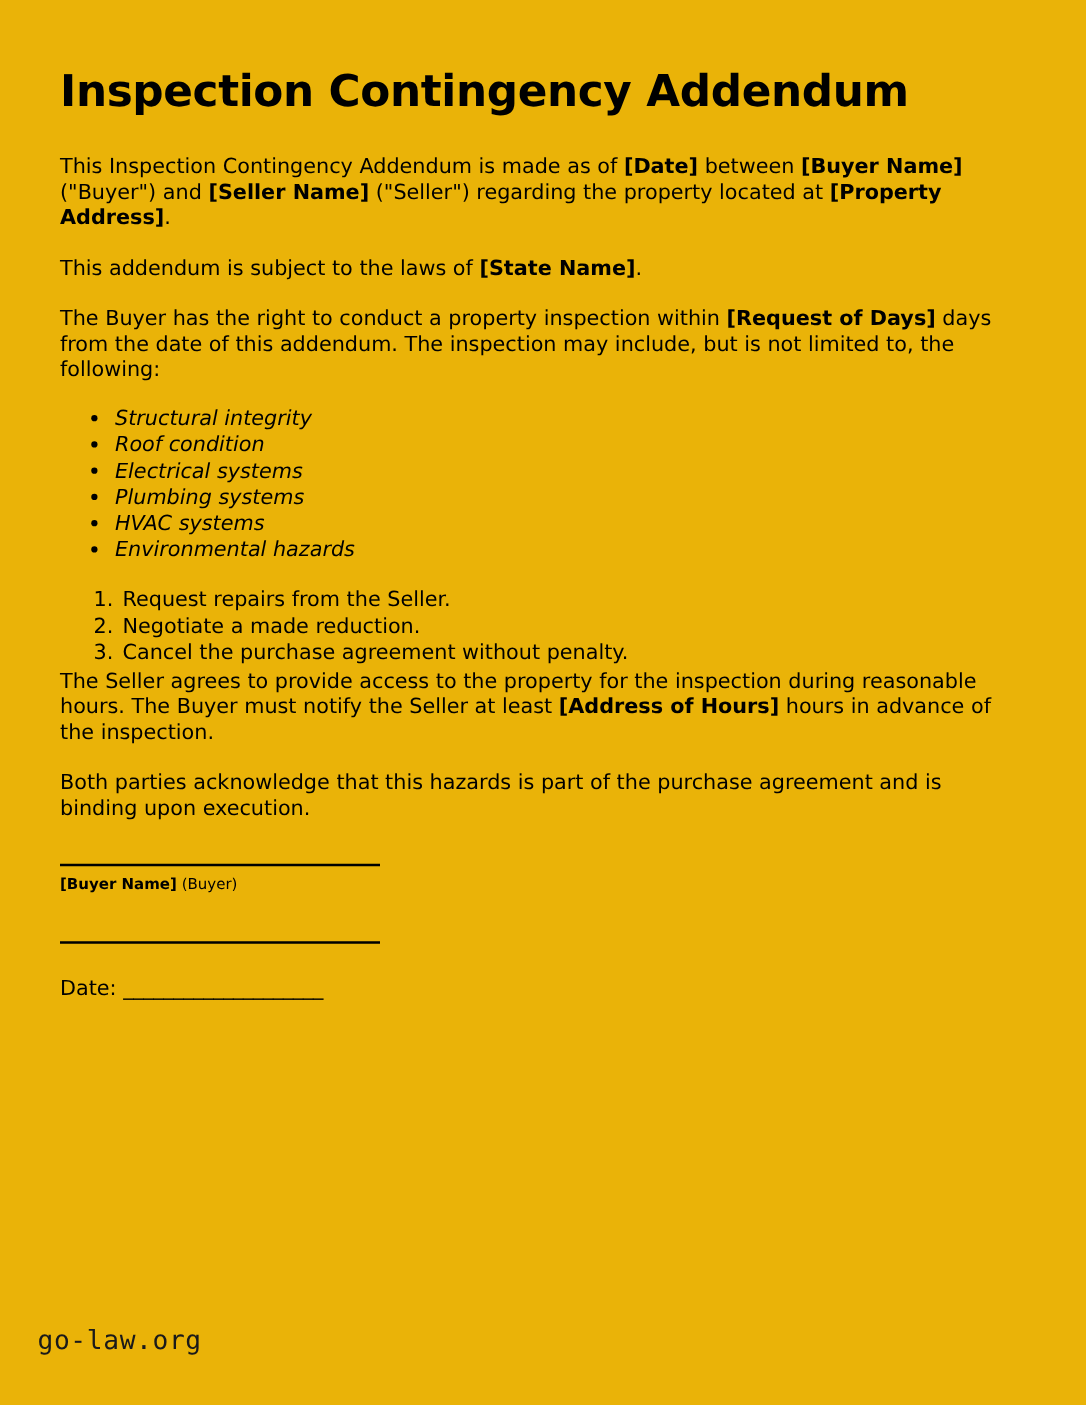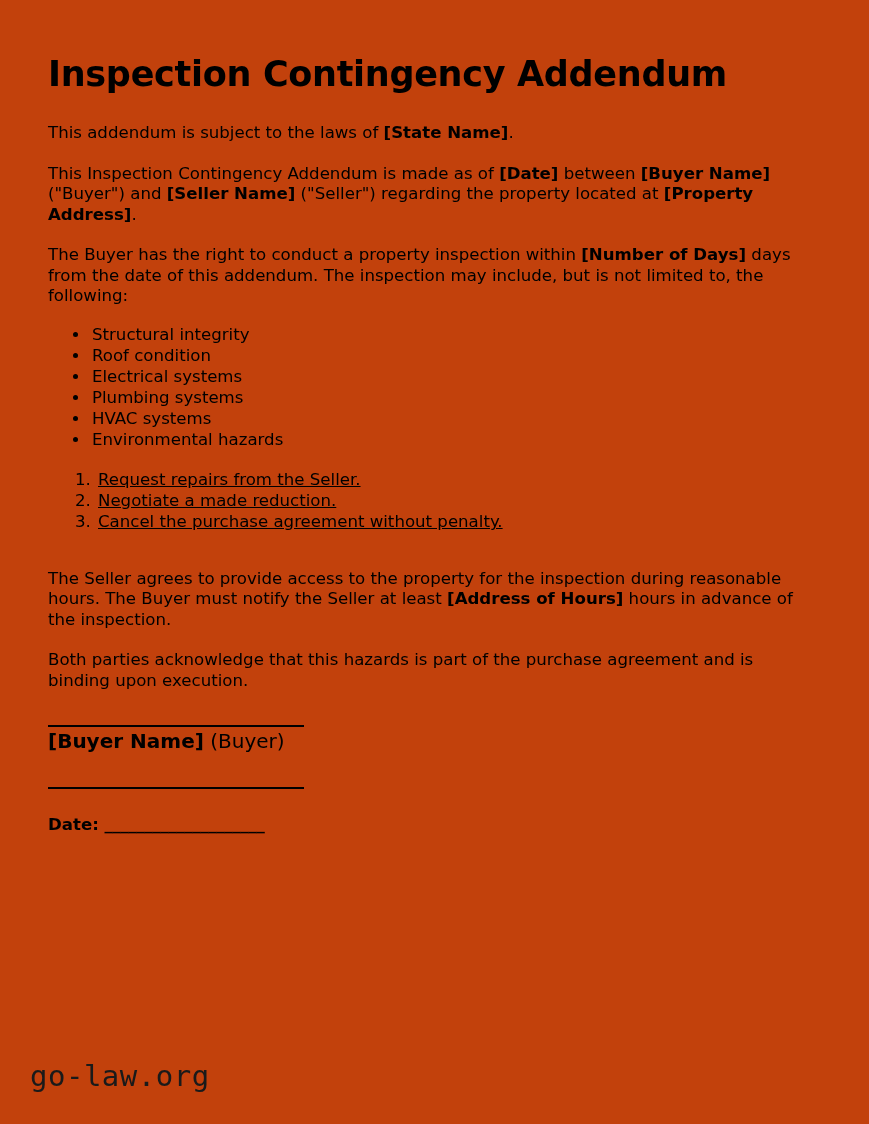--- a/index.html
+++ b/index.html
@@ -15,21 +15,21 @@
     font-family: "DejaVu Sans", sans-serif;
     color: #000000;
     overflow: hidden;
   }
 
   .page {
     position: absolute;
     left: 0; top: 0;
     width: 869px;
     height: 1124px;
-    background: #c2410c;
+    background: #eab308;
   }
 
   .content {
     position: absolute;
     left: 48px;
     top: 54px;
     width: 762px;
   }
 
   .doc-title {
@@ -60,96 +60,95 @@
   ul.bullets {
     margin: 0 0 20px 0;
     padding: 0 0 0 42px;
     list-style: disc;
     font-size: 16.6px;
     line-height: 20.5px;
   }
   ul.bullets li {
     margin: 0 0 0.5px 0;
     padding-left: 2px;
+    font-style: italic;
   }
 
   ol.numbers {
-    margin: 0 0 36px 0;
+    margin: 0 0 2px 0;
     padding: 0 0 0 48px;
     list-style: decimal;
     font-size: 16.6px;
     line-height: 20.5px;
-    text-decoration: underline;
   }
   ol.numbers li {
     margin: 0 0 0.5px 0;
     padding-left: 2px;
   }
 
   .sig-block {
     margin-top: 34px;
   }
   .sig-entry {
     margin-bottom: 35px;
   }
   .sig-rule {
     width: 256px;
     height: 0;
     border-top: 2px solid #000;
     margin-bottom: 4px;
   }
   .sig-label {
-    font-size: 20px;
+    font-size: 12px;
     line-height: 20.5px;
   }
   .sig-label .ph {
     font-weight: bold;
   }
 
   .date-line {
     font-size: 16.6px;
     line-height: 20.5px;
     margin-top: -9px;
     letter-spacing: 0px;
-    font-weight: bold;
   }
   .date-line .blank {
     letter-spacing: -0.3px;
   }
 
   .footer-brand {
     position: absolute;
     left: 30px;
     top: 1062px;
     font-family: "DejaVu Sans Mono", monospace;
-    font-size: 29px;
+    font-size: 21px;
     letter-spacing: 0.5px;
     color: #1a1a1a;
     line-height: 1;
   }
 </style>
 </head>
 <body>
 
 <div class="page">
 
   <div class="content">
 
     <h1 class="doc-title">Inspection Contingency Addendum</h1>
 
     <p class="para">
+      <span>This Inspection Contingency Addendum is made as of </span><b>[Date]</b><span> between </span><b>[Buyer Name]</b><span> ("Buyer") and </span><b>[Seller Name]</b><span> ("Seller") regarding the property located at </span><b>[Property Address]</b><span>.</span>
+    </p>
+
+    <p class="para">
       <span>This addendum is subject to the laws of </span><b>[State Name]</b><span>.</span>
     </p>
 
-    <p class="para">
-      <span>This Inspection Contingency Addendum is made as of </span><b>[Date]</b><span> between </span><b>[Buyer Name]</b><span> ("Buyer") and </span><b>[Seller Name]</b><span> ("Seller") regarding the property located at </span><b>[Property Address]</b><span>.</span>
-    </p>
-
     <p class="para tight">
-      <span>The Buyer has the right to conduct a property inspection within </span><b>[Number of Days]</b><span> days from the date of this addendum. The inspection may include, but is not limited to, the following:</span>
+      <span>The Buyer has the right to conduct a property inspection within </span><b>[Request of Days]</b><span> days from the date of this addendum. The inspection may include, but is not limited to, the following:</span>
     </p>
 
     <ul class="bullets">
       <li>Structural integrity</li>
       <li>Roof condition</li>
       <li>Electrical systems</li>
       <li>Plumbing systems</li>
       <li>HVAC systems</li>
       <li>Environmental hazards</li>
     </ul>

